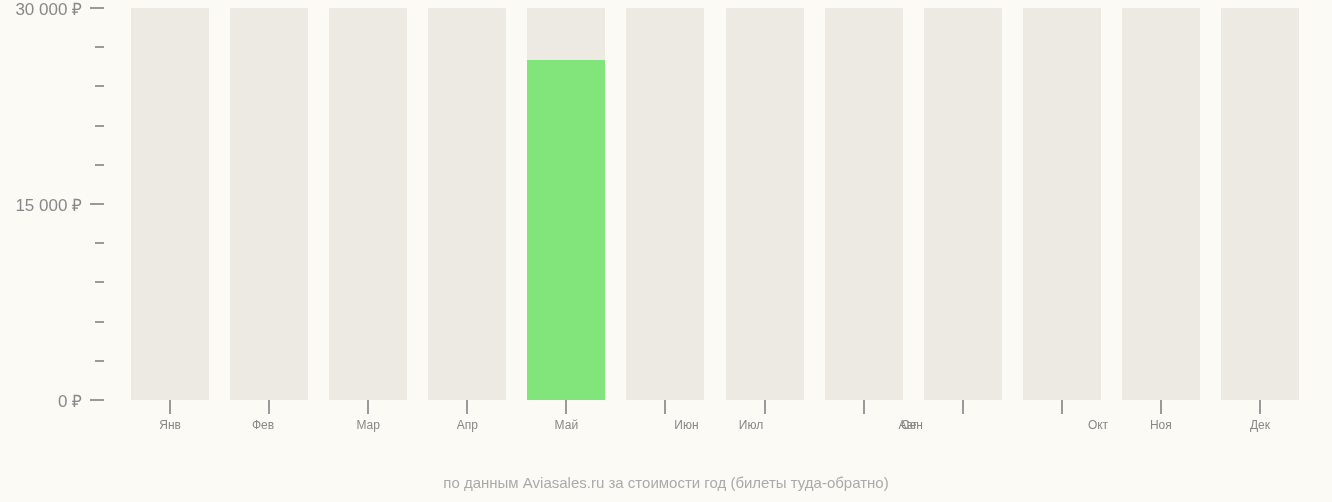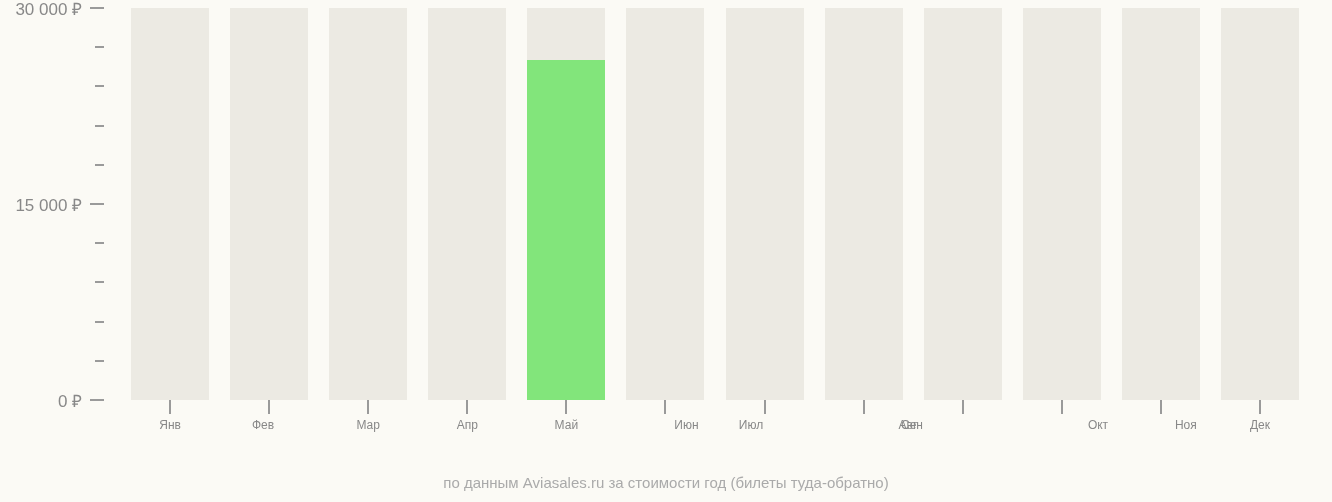--- a/index.html
+++ b/index.html
@@ -166,15 +166,15 @@
 <div class="x-label" style="left: 665.462px; margin-left: 21px;">Июн</div>
 <div class="x-tick" style="left: 763.538px;"></div>
 <div class="x-label" style="left: 751px;">Июл</div>
 <div class="x-tick" style="left: 862.615px;"></div>
 <div class="x-label" style="left: 908px;">Авг</div>
 <div class="x-tick" style="left: 961.692px;"></div>
 <div class="x-label" style="left: 912px; text-align: center;">Сен</div>
 <div class="x-tick" style="left: 1060.77px;"></div>
 <div class="x-label" style="left: 1098px;">Окт</div>
 <div class="x-tick" style="left: 1159.85px;"></div>
-<div class="x-label" style="left: 1160.85px; margin-left: 25px;">Ноя</div>
+<div class="x-label" style="left: 1160.85px;">Ноя</div>
 <div class="x-tick" style="left: 1258.92px;"></div>
 <div class="x-label" style="left: 1259.92px;">Дек</div>
 
 </body></html>

